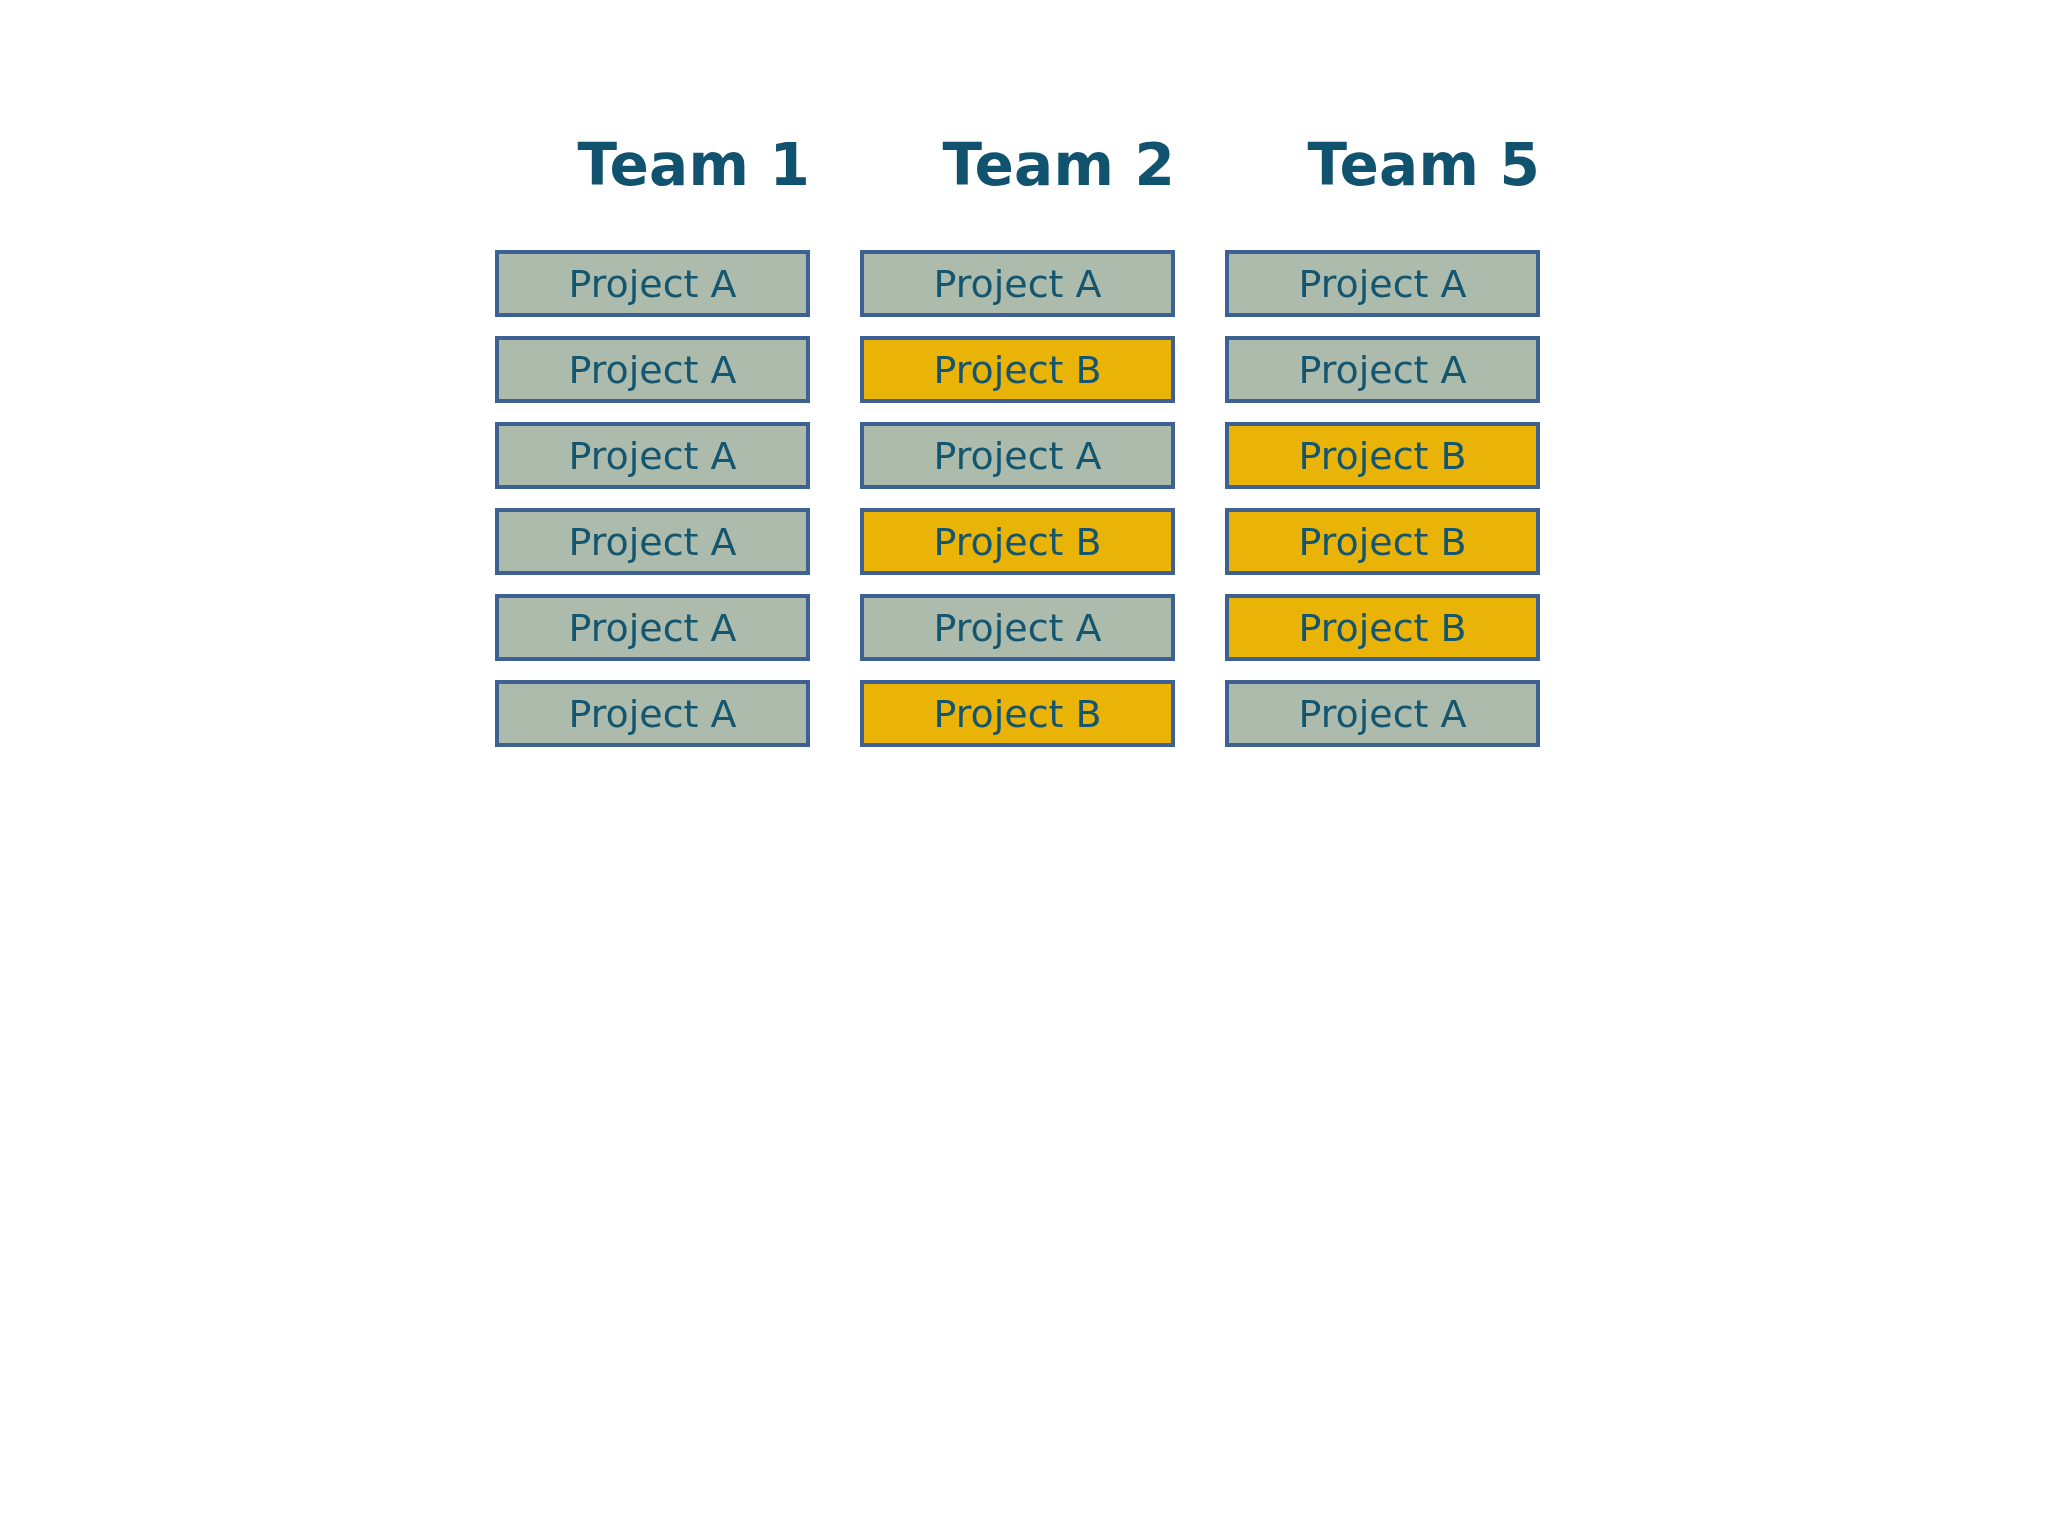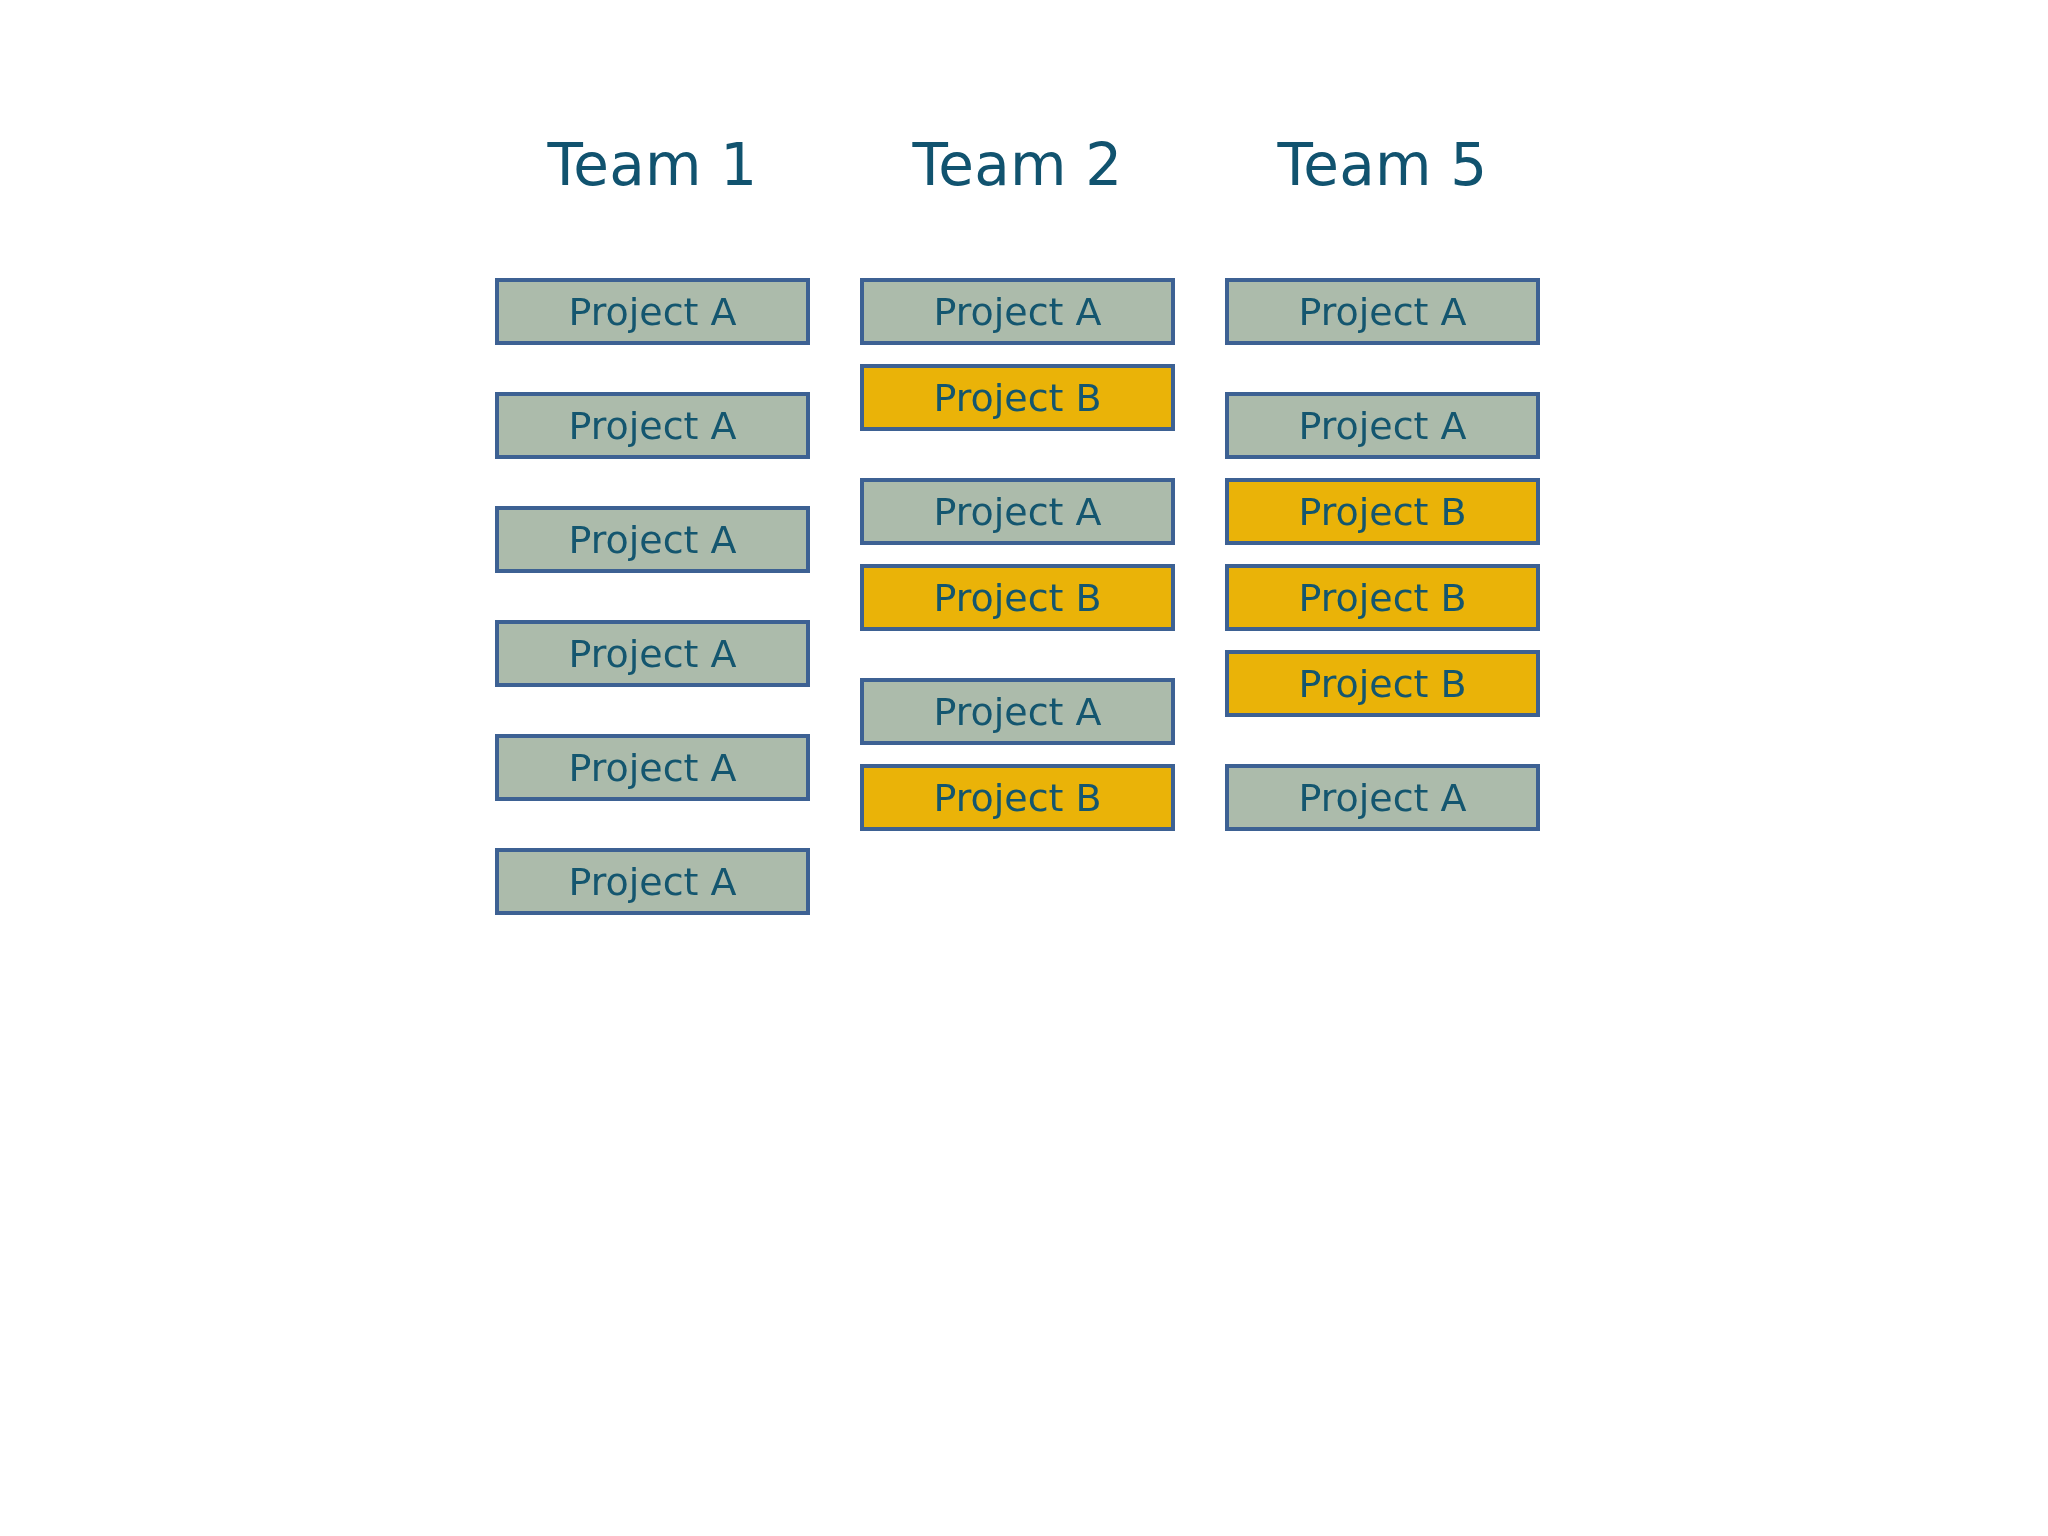--- a/index.html
+++ b/index.html
@@ -33,23 +33,23 @@
 
   .team-column {
     width: 315px;
     display: flex;
     flex-direction: column;
   }
 
   .team-header {
     height: 110px;
     line-height: 110px;
-    text-align: center;
+    text-align: right;
     font-size: 58px;
-    font-weight: 400;
+    font-weight: 700;
     color: #11536f;
     letter-spacing: 0.2px;
     white-space: nowrap;
   }
 
   .cards {
     display: flex;
     flex-direction: column;
     gap: 19px;
     margin-top: 30px;
@@ -63,21 +63,20 @@
     align-items: center;
     justify-content: center;
     font-size: 38px;
     color: #14566f;
     white-space: nowrap;
     line-height: 1;
   }
 
   .card.project-a {
     background: #acbbab;
-    margin-top: 28px;
   }
 
   .card.project-b {
     background: #eab308;
   }
 </style>
 </head>
 <body>
 
 <div id="canvas">

